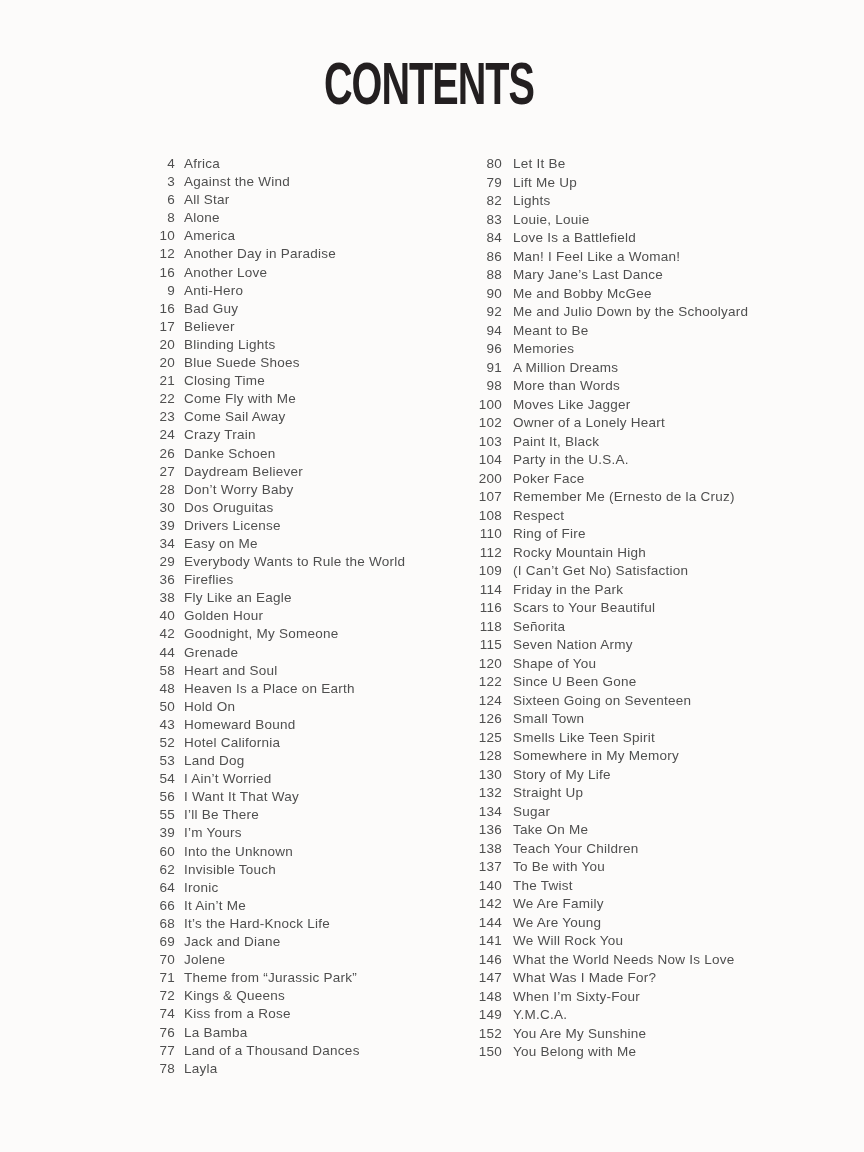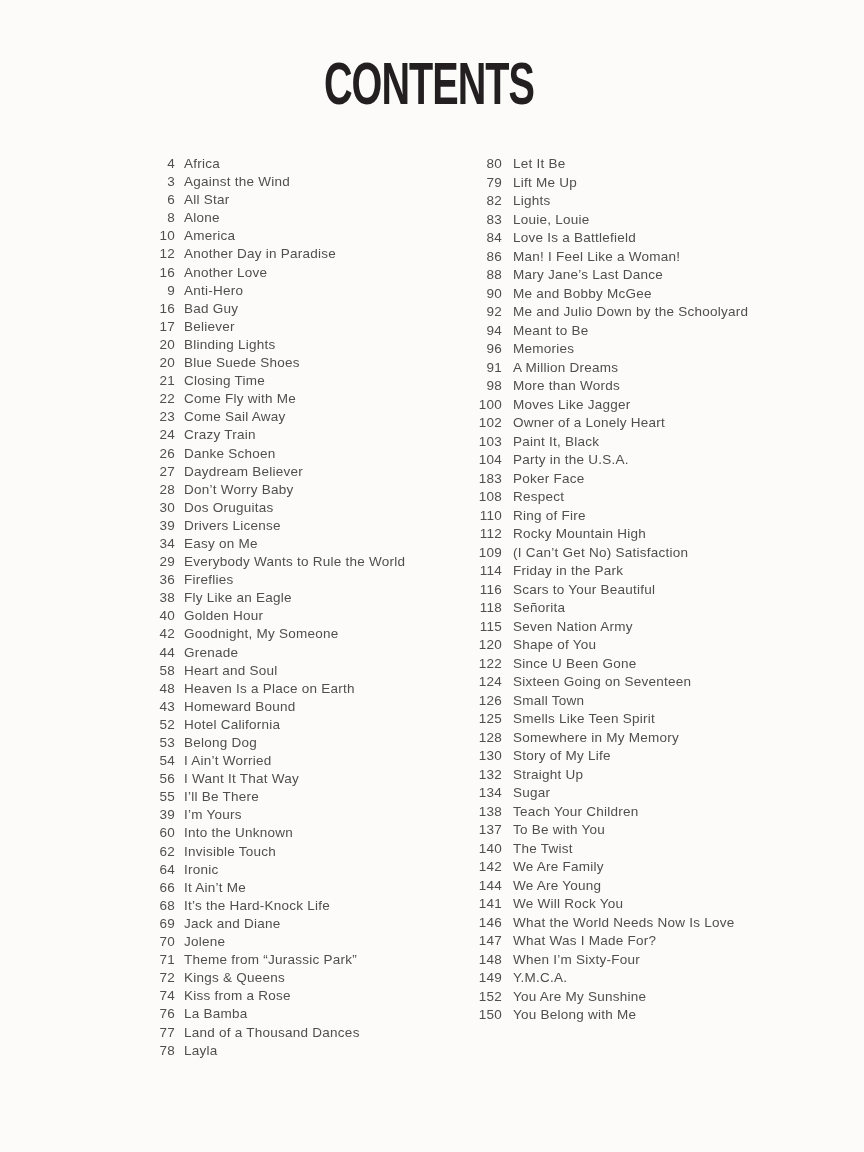--- a/index.html
+++ b/index.html
@@ -215,34 +215,38 @@
   <div class="row">
     <span class="num">58</span>
     <span class="song">Heart and Soul</span>
   </div>
 
   <div class="row">
     <span class="num">48</span>
     <span class="song">Heaven Is a Place on Earth</span>
   </div>
 
+  <div class="row">
+    <span class="num">50</span>
+    <span class="song">Hold On</span>
+  </div>
 
   <div class="row">
     <span class="num">43</span>
     <span class="song">Homeward Bound</span>
   </div>
 
   <div class="row">
     <span class="num">52</span>
     <span class="song">Hotel California</span>
   </div>
 
   <div class="row">
     <span class="num">53</span>
-    <span class="song">Belong Dog</span>
+    <span class="song">Land Dog</span>
   </div>
 
   <div class="row">
     <span class="num">54</span>
     <span class="song">I Ain’t Worried</span>
   </div>
 
   <div class="row">
     <span class="num">56</span>
     <span class="song">I Want It That Way</span>
@@ -404,24 +408,28 @@
     <span class="num">103</span>
     <span class="song">Paint It, Black</span>
   </div>
 
   <div class="row">
     <span class="num">104</span>
     <span class="song">Party in the U.S.A.</span>
   </div>
 
   <div class="row">
-    <span class="num">183</span>
+    <span class="num">200</span>
     <span class="song">Poker Face</span>
   </div>
 
+  <div class="row">
+    <span class="num">107</span>
+    <span class="song">Remember Me (Ernesto de la Cruz)</span>
+  </div>
 
   <div class="row">
     <span class="num">108</span>
     <span class="song">Respect</span>
   </div>
 
   <div class="row">
     <span class="num">110</span>
     <span class="song">Ring of Fire</span>
   </div>
@@ -495,20 +503,24 @@
     <span class="num">132</span>
     <span class="song">Straight Up</span>
   </div>
 
   <div class="row">
     <span class="num">134</span>
     <span class="song">Sugar</span>
   </div>
 
 
+  <div class="row">
+    <span class="num">136</span>
+    <span class="song">Take On Me</span>
+  </div>
 
   <div class="row">
     <span class="num">138</span>
     <span class="song">Teach Your Children</span>
   </div>
 
   <div class="row">
     <span class="num">137</span>
     <span class="song">To Be with You</span>
   </div>

